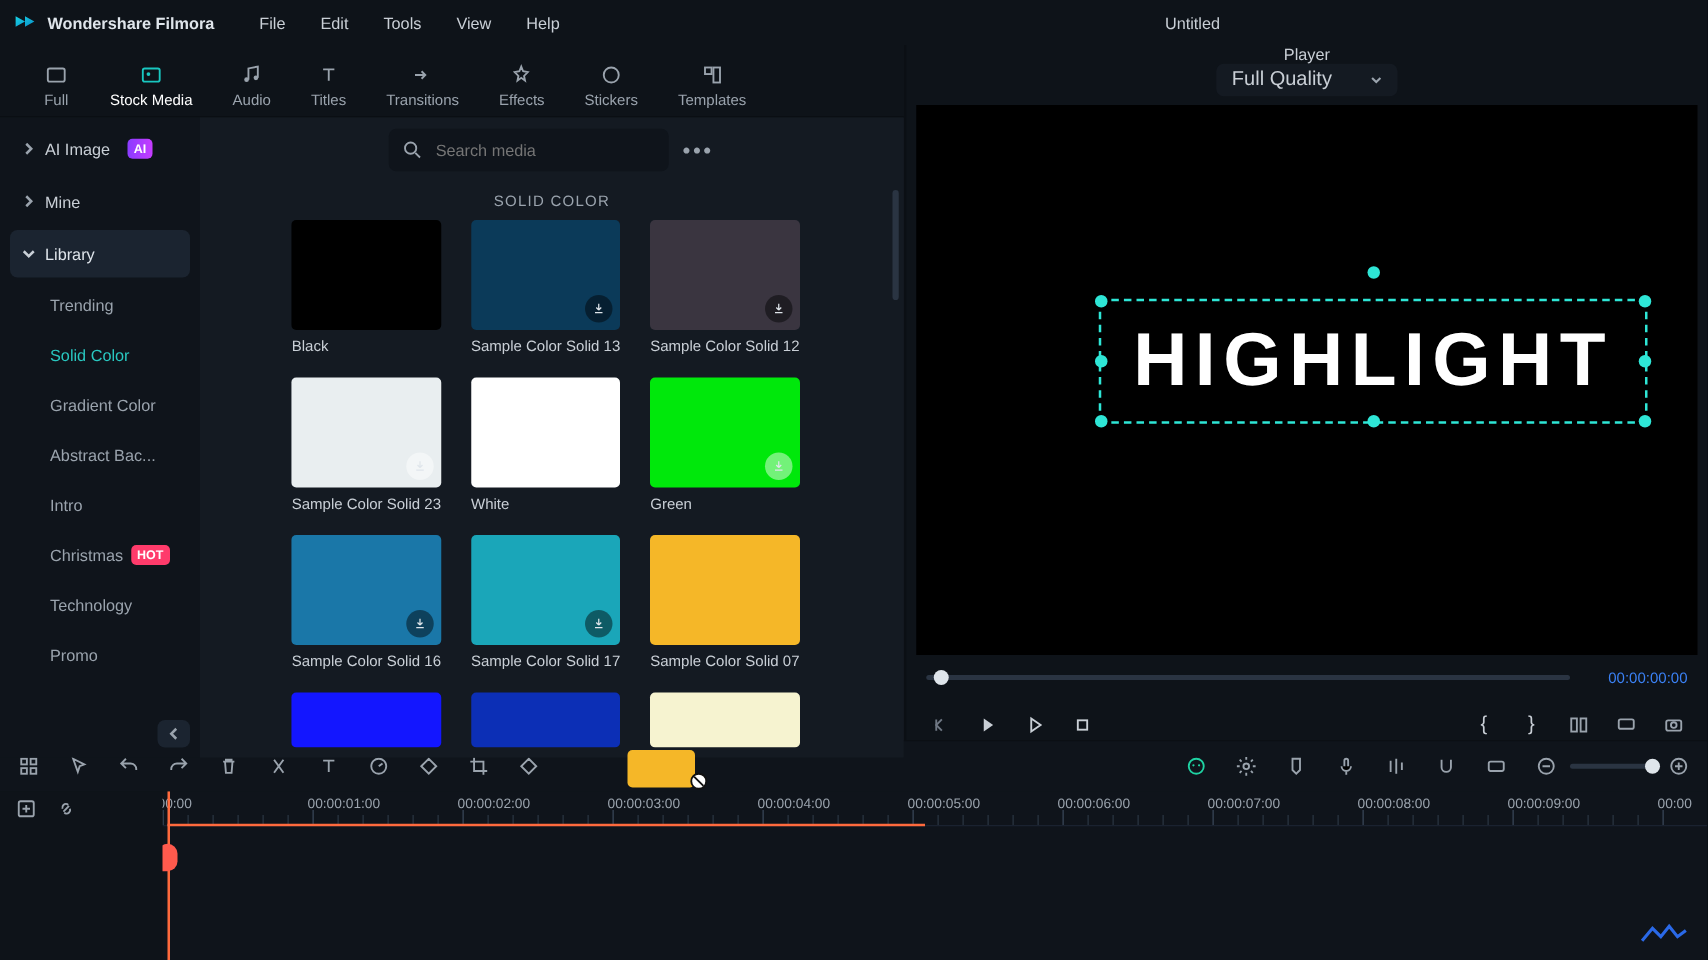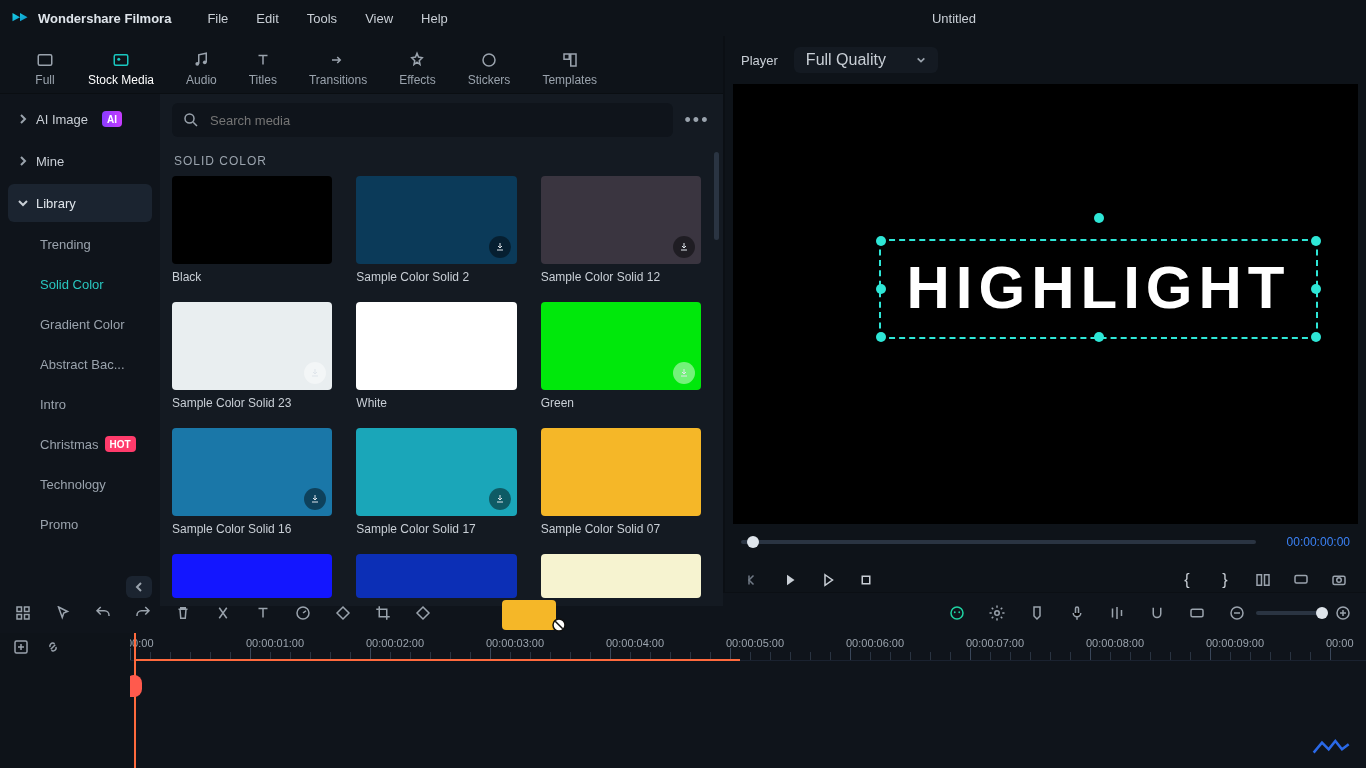--- a/index.html
+++ b/index.html
@@ -32,38 +32,38 @@
   .side-item.sel { background: #1b2430; color: #dfe5eb; }
   .chev { width: 10px; height: 10px; display: inline-flex; }
   .side-sub { padding-left: 32px; font-size: 13px; color: #9aa3ad; height: 36px; display: flex; align-items: center; border-radius: 6px; cursor: default; }
   .side-sub.active { color: #29c7c0; }
   .badge { display:inline-flex; align-items:center; justify-content:center; height:16px; border-radius:4px; padding:0 5px; font-size:10px; font-weight:700; margin-left:6px; }
   .badge.ai { background: linear-gradient(90deg,#8a3cff,#c63cff); color:#fff; }
   .badge.hot { background:#ff3b6b; color:#fff; }
   .collapse { position:absolute; bottom:8px; right:8px; width:26px; height:22px; border-radius:6px; background:#1b2430; display:flex; align-items:center; justify-content:center; }
 
   
-  .library { background:#141a22; padding: 8px 12px 8px 12px; display:flex; flex-direction:column; min-width:0; position:relative; }
+  .library { background:#141a22; padding: 8px 12px 8px 12px; display:flex; flex-direction:column; min-width:0; position:relative;align-items:center; }
   .search-row { display:flex; align-items:center; gap:10px; height:36px; }
   .search { flex:1; display:flex; align-items:center; gap:10px; background:#0f141b; border-radius:6px; height:34px; padding:0 10px; }
   .search input { flex:1; background:transparent; border:none; outline:none; color:#c9cfd6; font-size:13px; }
   .dots { width:28px; text-align:center; color:#9aa3ad; font-size:18px; letter-spacing:2px; }
   .section-title { margin:16px 2px 8px 2px; font-size:12px; letter-spacing:1px; color:#9aa3ad; }
   .grid { display:grid; grid-template-columns: repeat(3, 1fr); gap:18px 24px; overflow:hidden; padding-right:10px; align-content:start; }
   .card { display:flex; flex-direction:column; gap:6px; }
   .swatch { position:relative; height:88px; border-radius:4px; }
   .swatch.short { height:44px; }
   .dl { position:absolute; right:6px; bottom:6px; width:22px; height:22px; border-radius:50%; background:rgba(0,0,0,.45); display:flex; align-items:center; justify-content:center; }
   .dl.light { background:rgba(255,255,255,.45); }
   .card .name { font-size:12px; color:#c9cfd6; }
   .lib-scroll { position:absolute; right:4px; top:58px; width:5px; height:88px; background:#2a3442; border-radius:3px; }
 
   
   .right { background:#0e1319; display:flex; flex-direction:column; border-left:1px solid #0b0f14; }
-  .player-bar { height:48px; display:flex; align-items:center; gap:16px; padding:0 16px; }
+  .player-bar { height:48px; display:flex; align-items:center; gap:0; padding:0 16px;flex-direction:column; }
   .player-bar .lbl { font-size:13px; color:#c9cfd6; }
   .quality { display:flex; align-items:center; gap:30px; padding:4px 12px; border-radius:6px; background:#141a22; }
   .viewport { flex:1; background:#000; position:relative; margin: 0 8px; }
   .sel-box { position:absolute; left:146px; right:40px; top:155px; height:100px; border:2px dashed #2ee6d6; }
   .handle { position:absolute; width:10px; height:10px; border-radius:50%; background:#2ee6d6; }
   .h-tl{ left:-5px; top:-5px;} .h-tr{ right:-5px; top:-5px;} .h-bl{ left:-5px; bottom:-5px;} .h-br{ right:-5px; bottom:-5px;}
   .h-tm{ left:calc(50% - 5px); top:-28px;} .h-ml{ left:-5px; top:calc(50% - 5px);} .h-mr{ right:-5px; top:calc(50% - 5px);} .h-bm{ left:calc(50% - 5px); bottom:-5px;}
   .preview-text { position:absolute; left:0; right:0; top:12px; text-align:center; color:#fff; font-weight:900; font-size:60px; letter-spacing:6px; }
   .scrub { height:36px; margin: 0 8px; display:flex; align-items:center; padding:0 8px; gap:10px; }
   .scrub .track { flex:1; height:4px; background:#2a3442; border-radius:2px; position:relative; }
@@ -284,21 +284,21 @@
                 <div class="name">Black</div>
               </div>
               <div class="card">
                 <div class="swatch" style="background: rgb(11, 58, 89);">
                   <span class="dl">
                     <svg viewBox="0 0 24 24" width="12" height="12">
                       <path d="M12 4v10m0 0l-4-4m4 4l4-4M6 18h12" fill="none" stroke="#dfe5eb" stroke-width="2"></path>
                     </svg>
                   </span>
                 </div>
-                <div class="name">Sample Color Solid 2</div>
+                <div class="name">Sample Color Solid 13</div>
               </div>
               <div class="card">
                 <div class="swatch" style="background: rgb(58, 53, 64);">
                   <span class="dl">
                     <svg viewBox="0 0 24 24" width="12" height="12">
                       <path d="M12 4v10m0 0l-4-4m4 4l4-4M6 18h12" fill="none" stroke="#dfe5eb" stroke-width="2"></path>
                     </svg>
                   </span>
                 </div>
                 <div class="name">Sample Color Solid 12</div>

